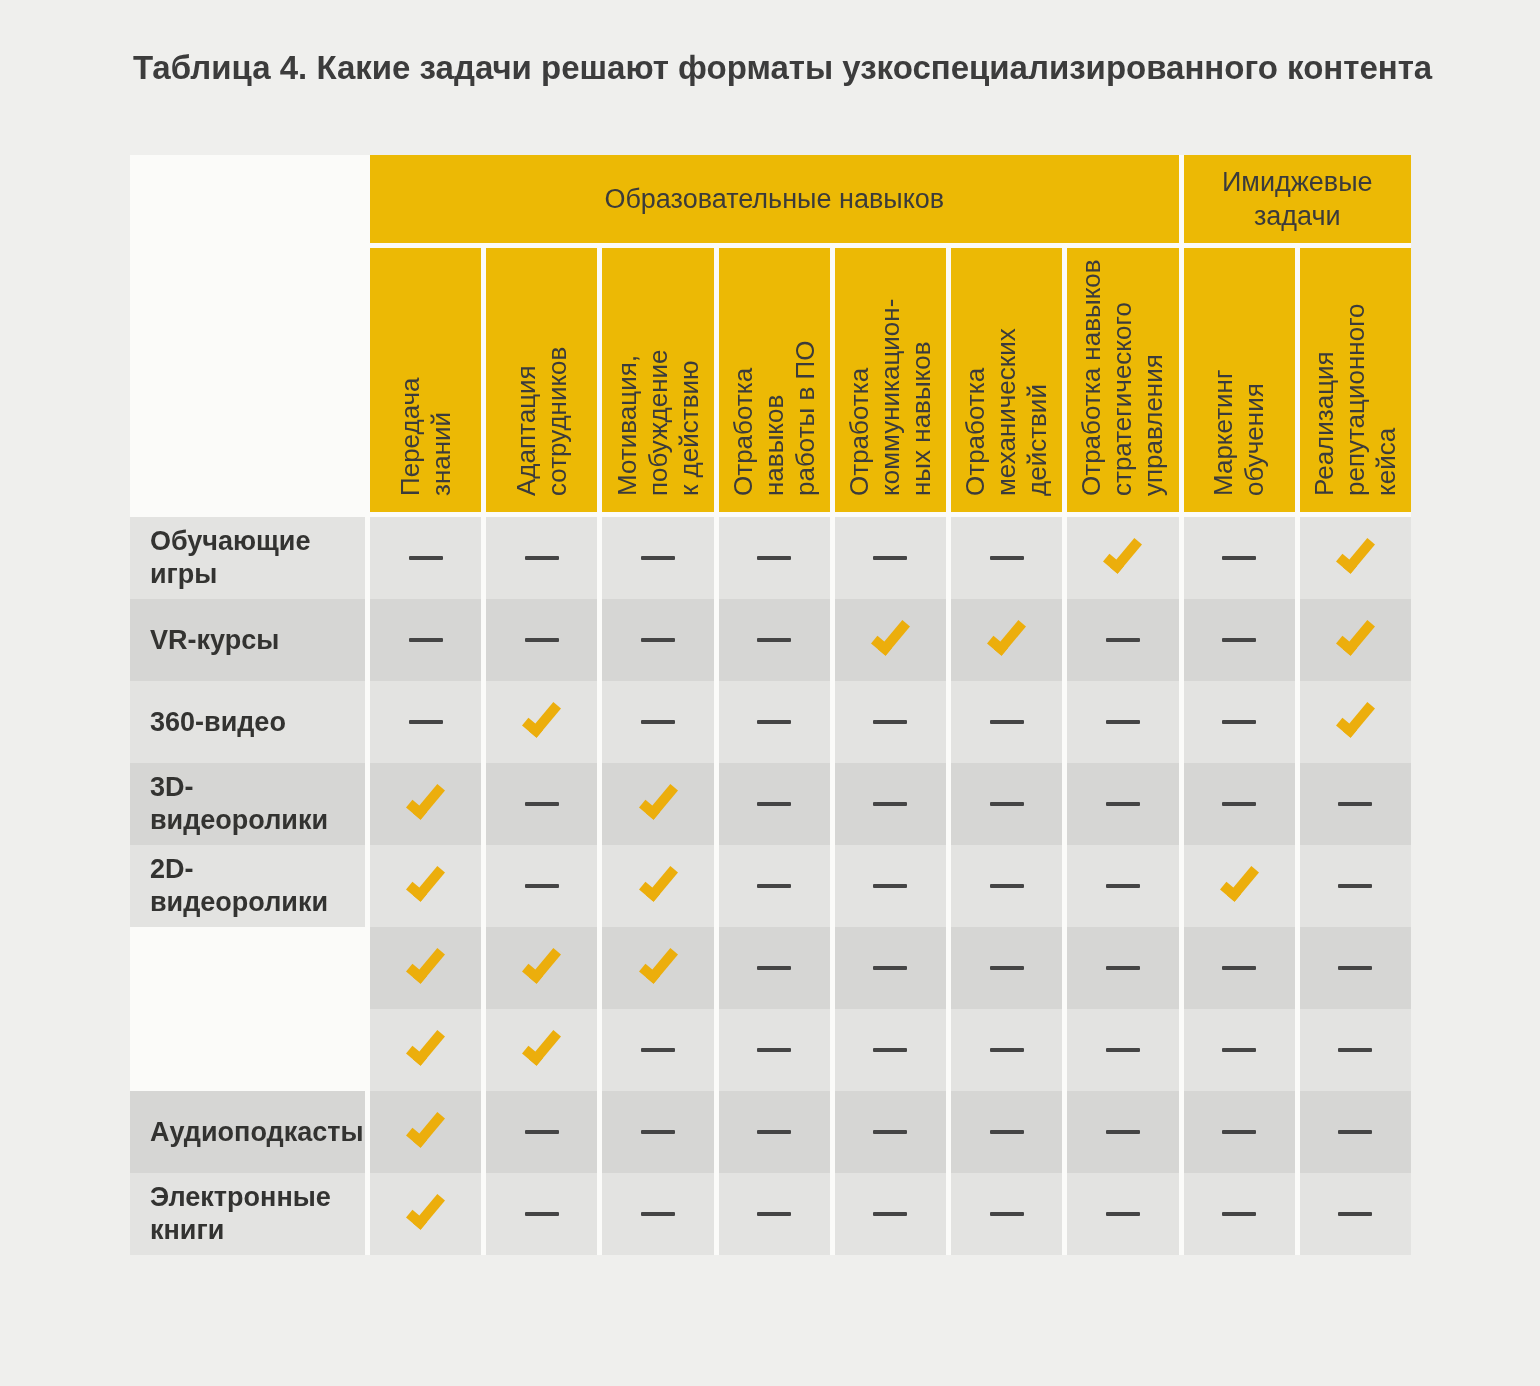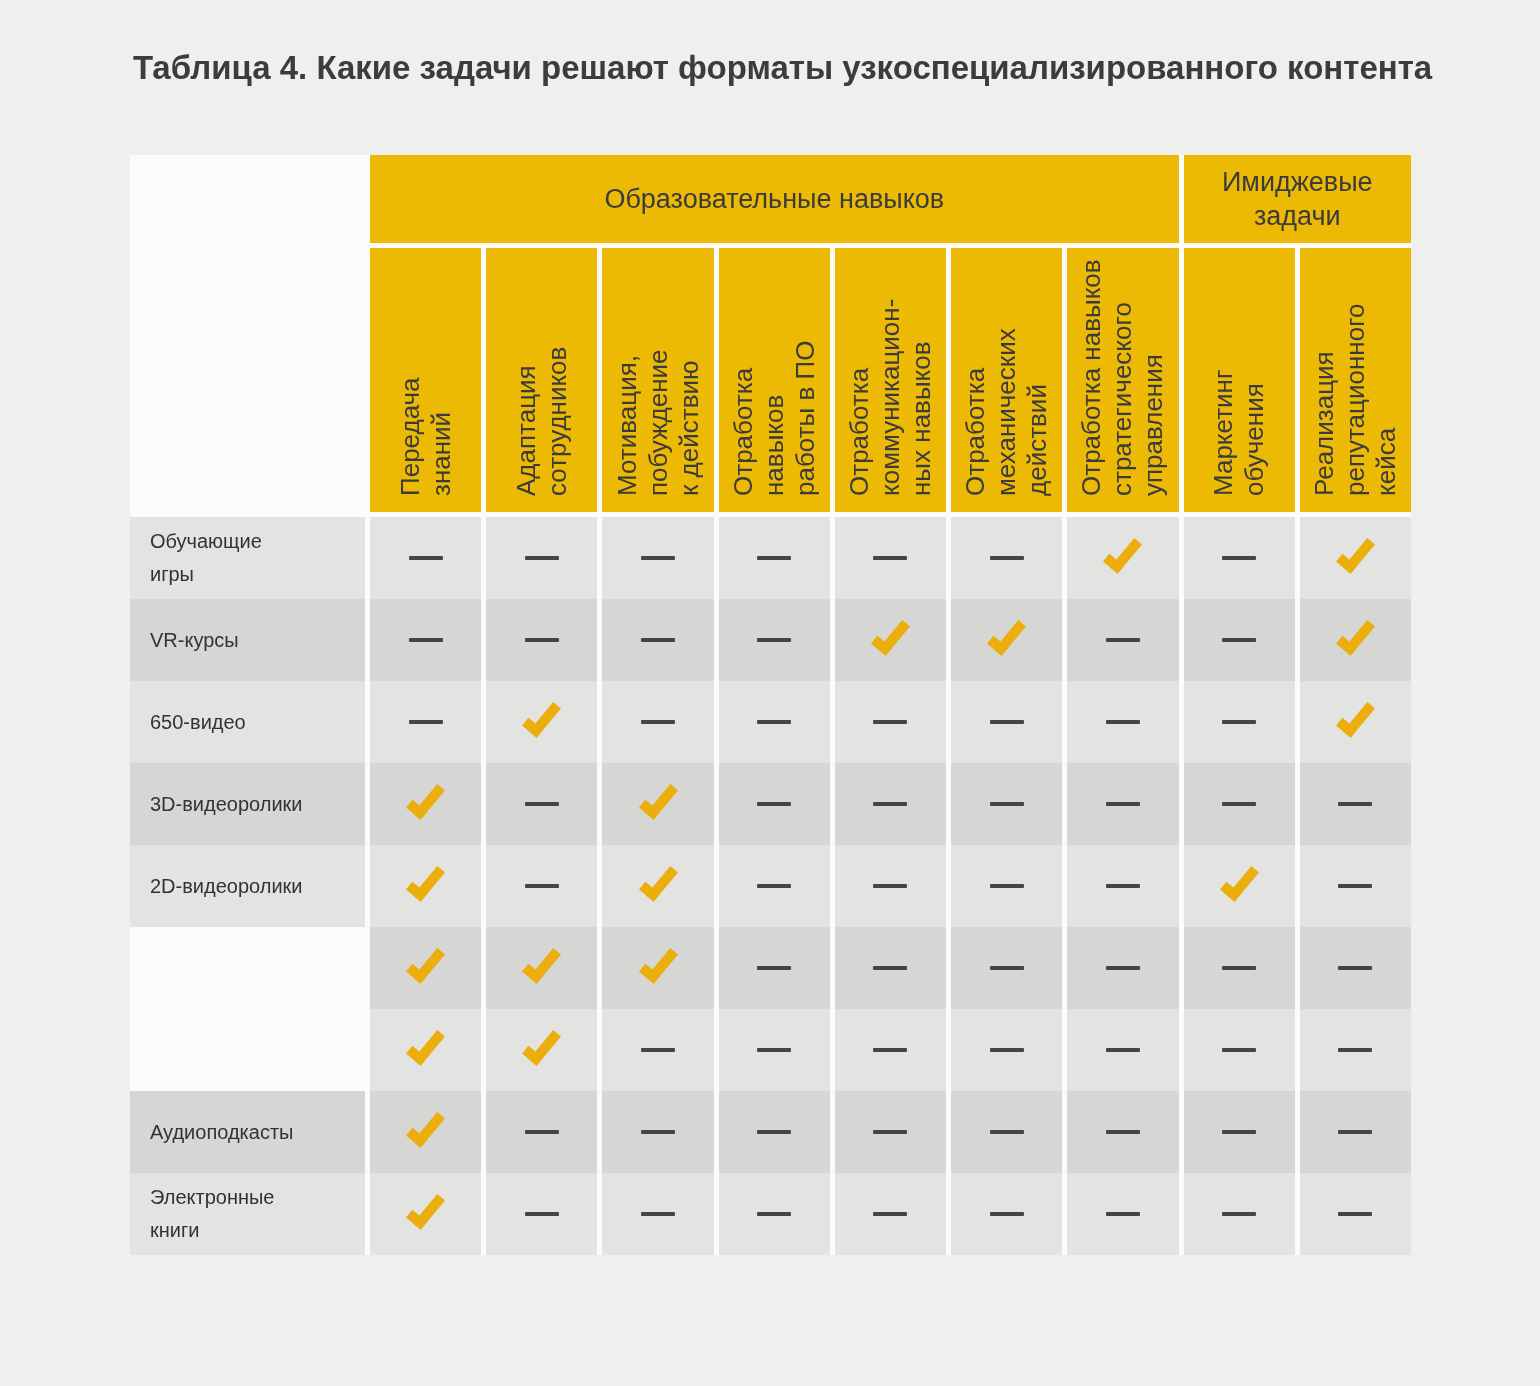--- a/index.html
+++ b/index.html
@@ -55,21 +55,21 @@
     text-align:left;
     font-size:26px;line-height:31px;font-weight:500;
     padding-top:16px;
   }
   .cell{display:flex;align-items:center;justify-content:center;}
   .row-light{background:var(--row-light);}
   .row-dark{background:var(--row-dark);}
   .label-cell{
     justify-content:flex-start;
     padding-left:20px;
-    font-size:20px;line-height:33px;font-weight:400;
+    font-size:27px;line-height:33px;font-weight:700;
     color:#333331;
     white-space:pre-line;
   }
   .dash{
     width:34px;height:4px;border-radius:1px;
     background:var(--dash);
     display:inline-block;
   }
   .check{
     width:19px;height:38px;
@@ -182,21 +182,21 @@
       </div>
       <div class="cell row-dark" style="grid-area: 6 / 8;">
         <span class="dash"></span>
       </div>
       <div class="cell row-dark" style="grid-area: 6 / 9;">
         <span class="dash"></span>
       </div>
       <div class="cell row-dark" style="grid-area: 6 / 10;">
         <span class="check"></span>
       </div>
-      <div class="cell label-cell row-light" style="grid-area: 7 / 1;">650-видео</div>
+      <div class="cell label-cell row-light" style="grid-area: 7 / 1;">360-видео</div>
       <div class="cell row-light" style="grid-area: 7 / 2;">
         <span class="dash"></span>
       </div>
       <div class="cell row-light" style="grid-area: 7 / 3;">
         <span class="check"></span>
       </div>
       <div class="cell row-light" style="grid-area: 7 / 4;">
         <span class="dash"></span>
       </div>
       <div class="cell row-light" style="grid-area: 7 / 5;">

